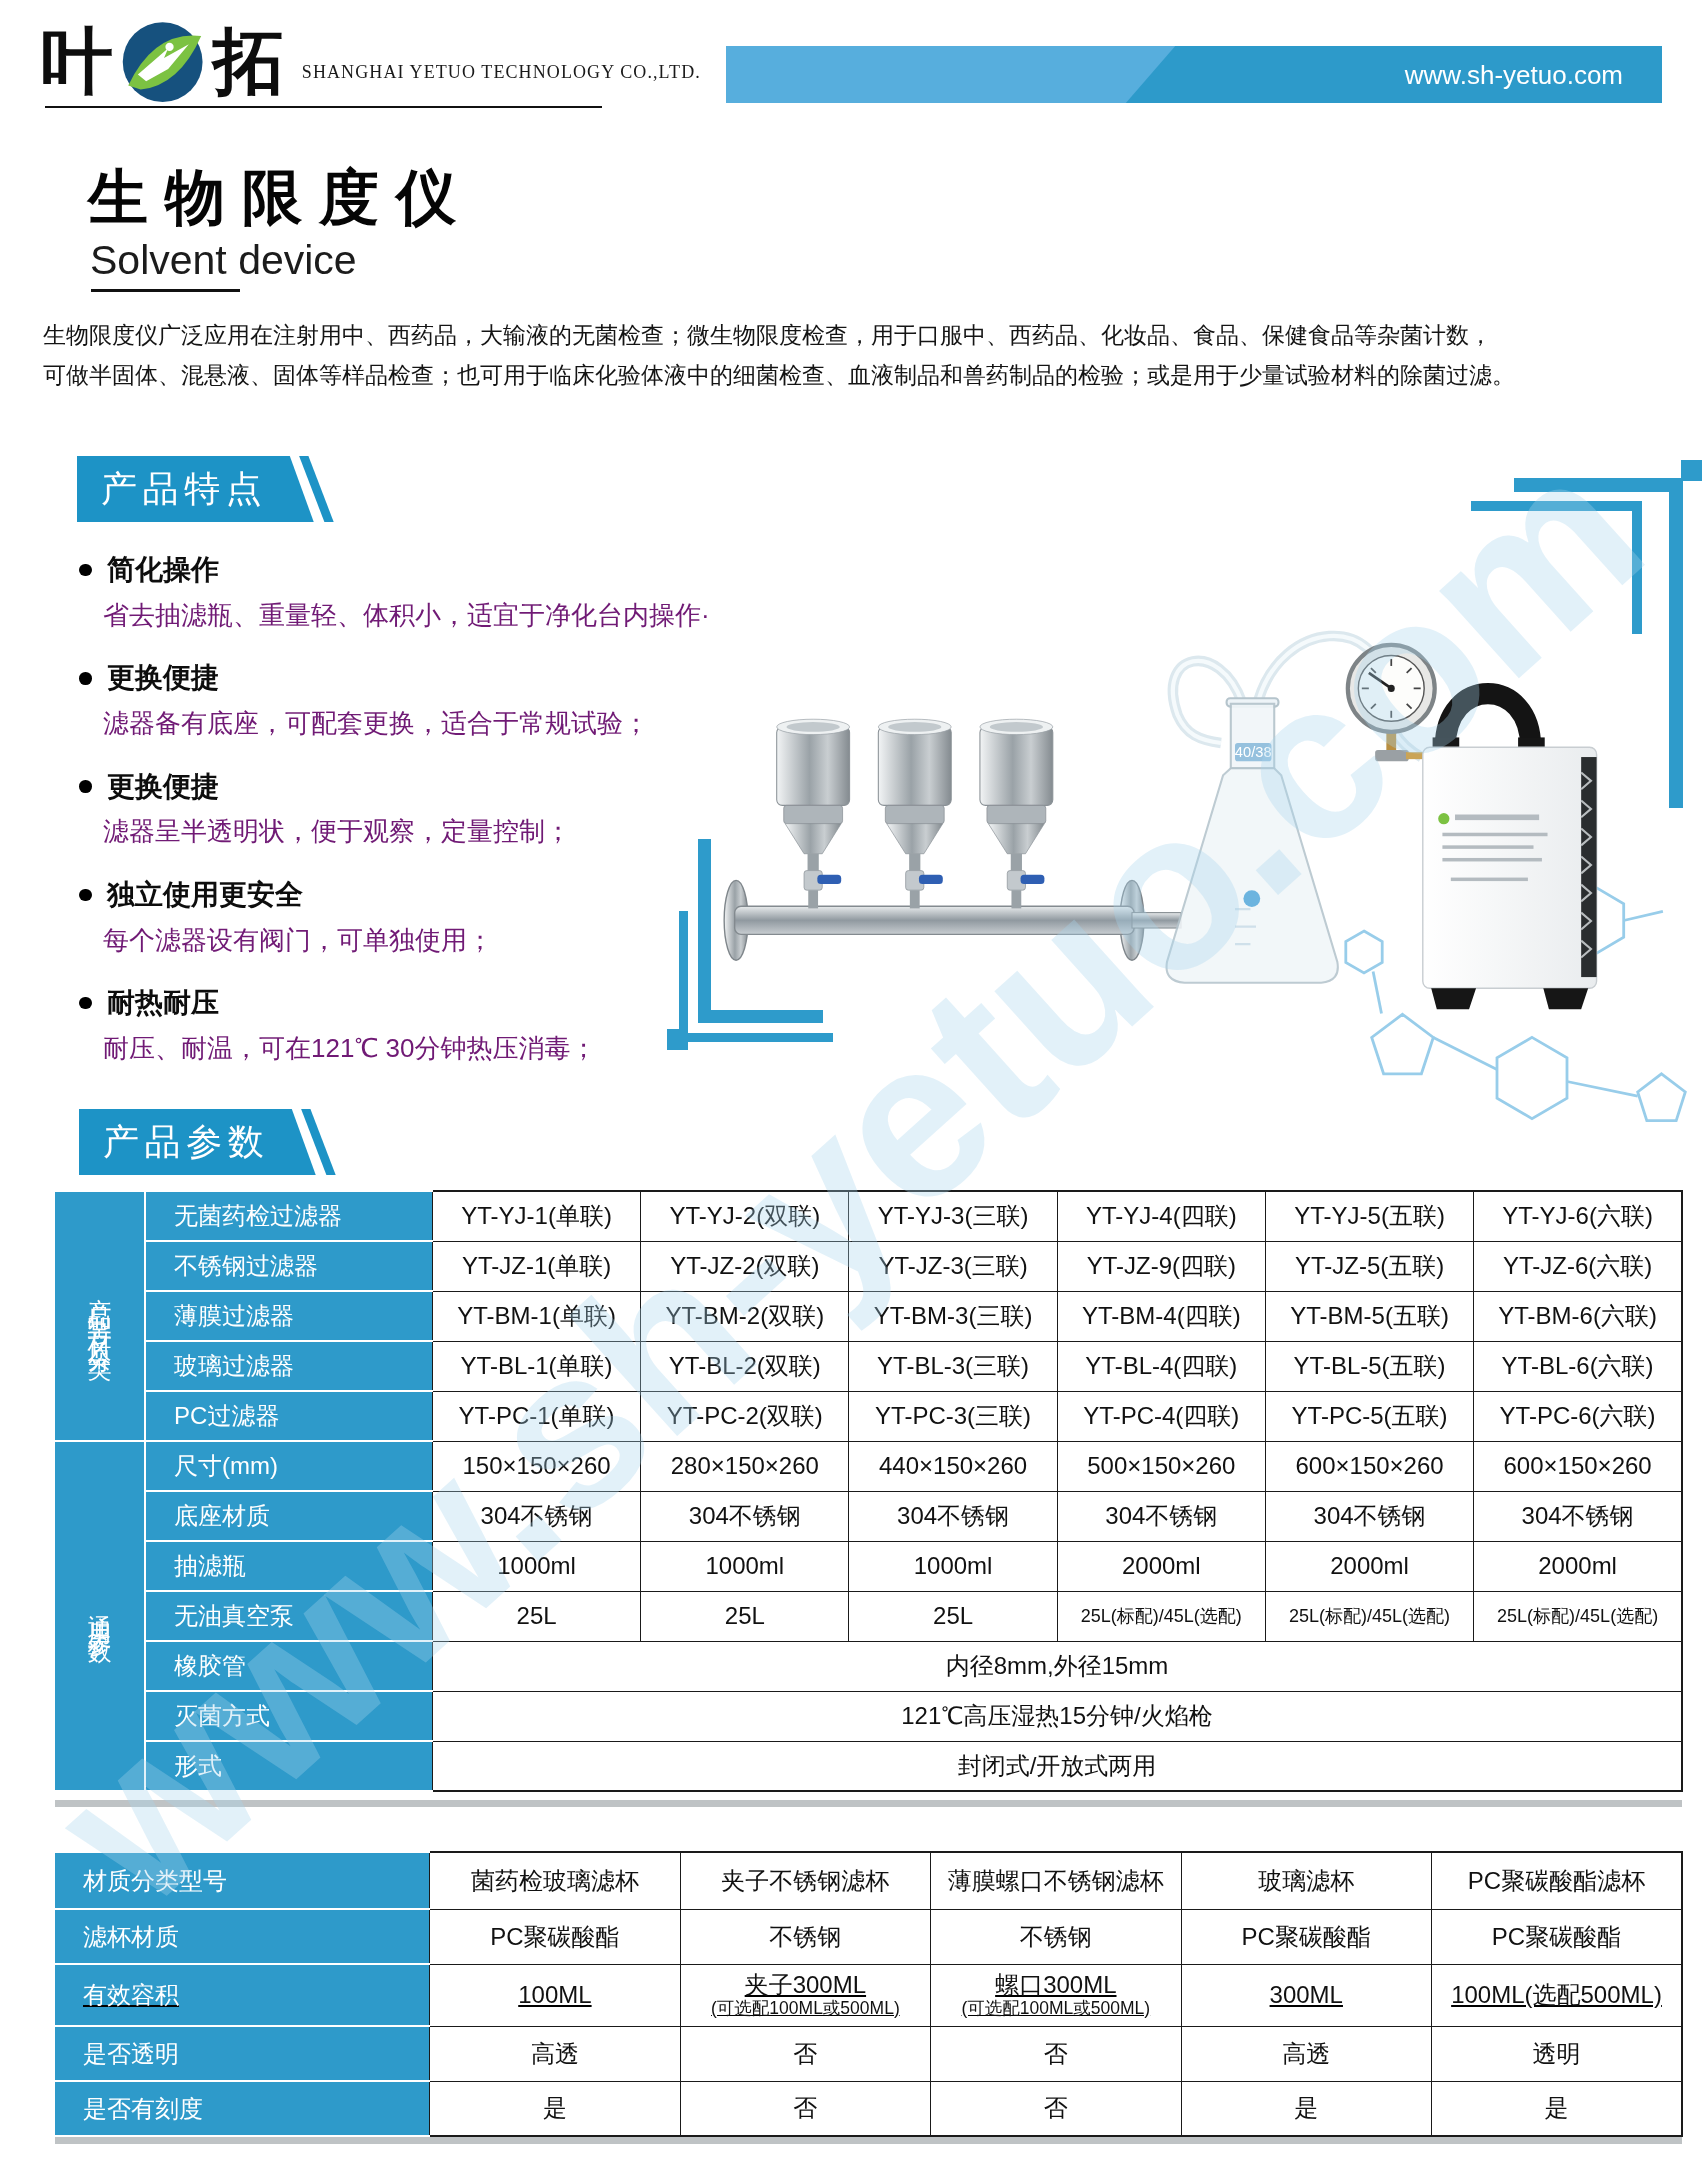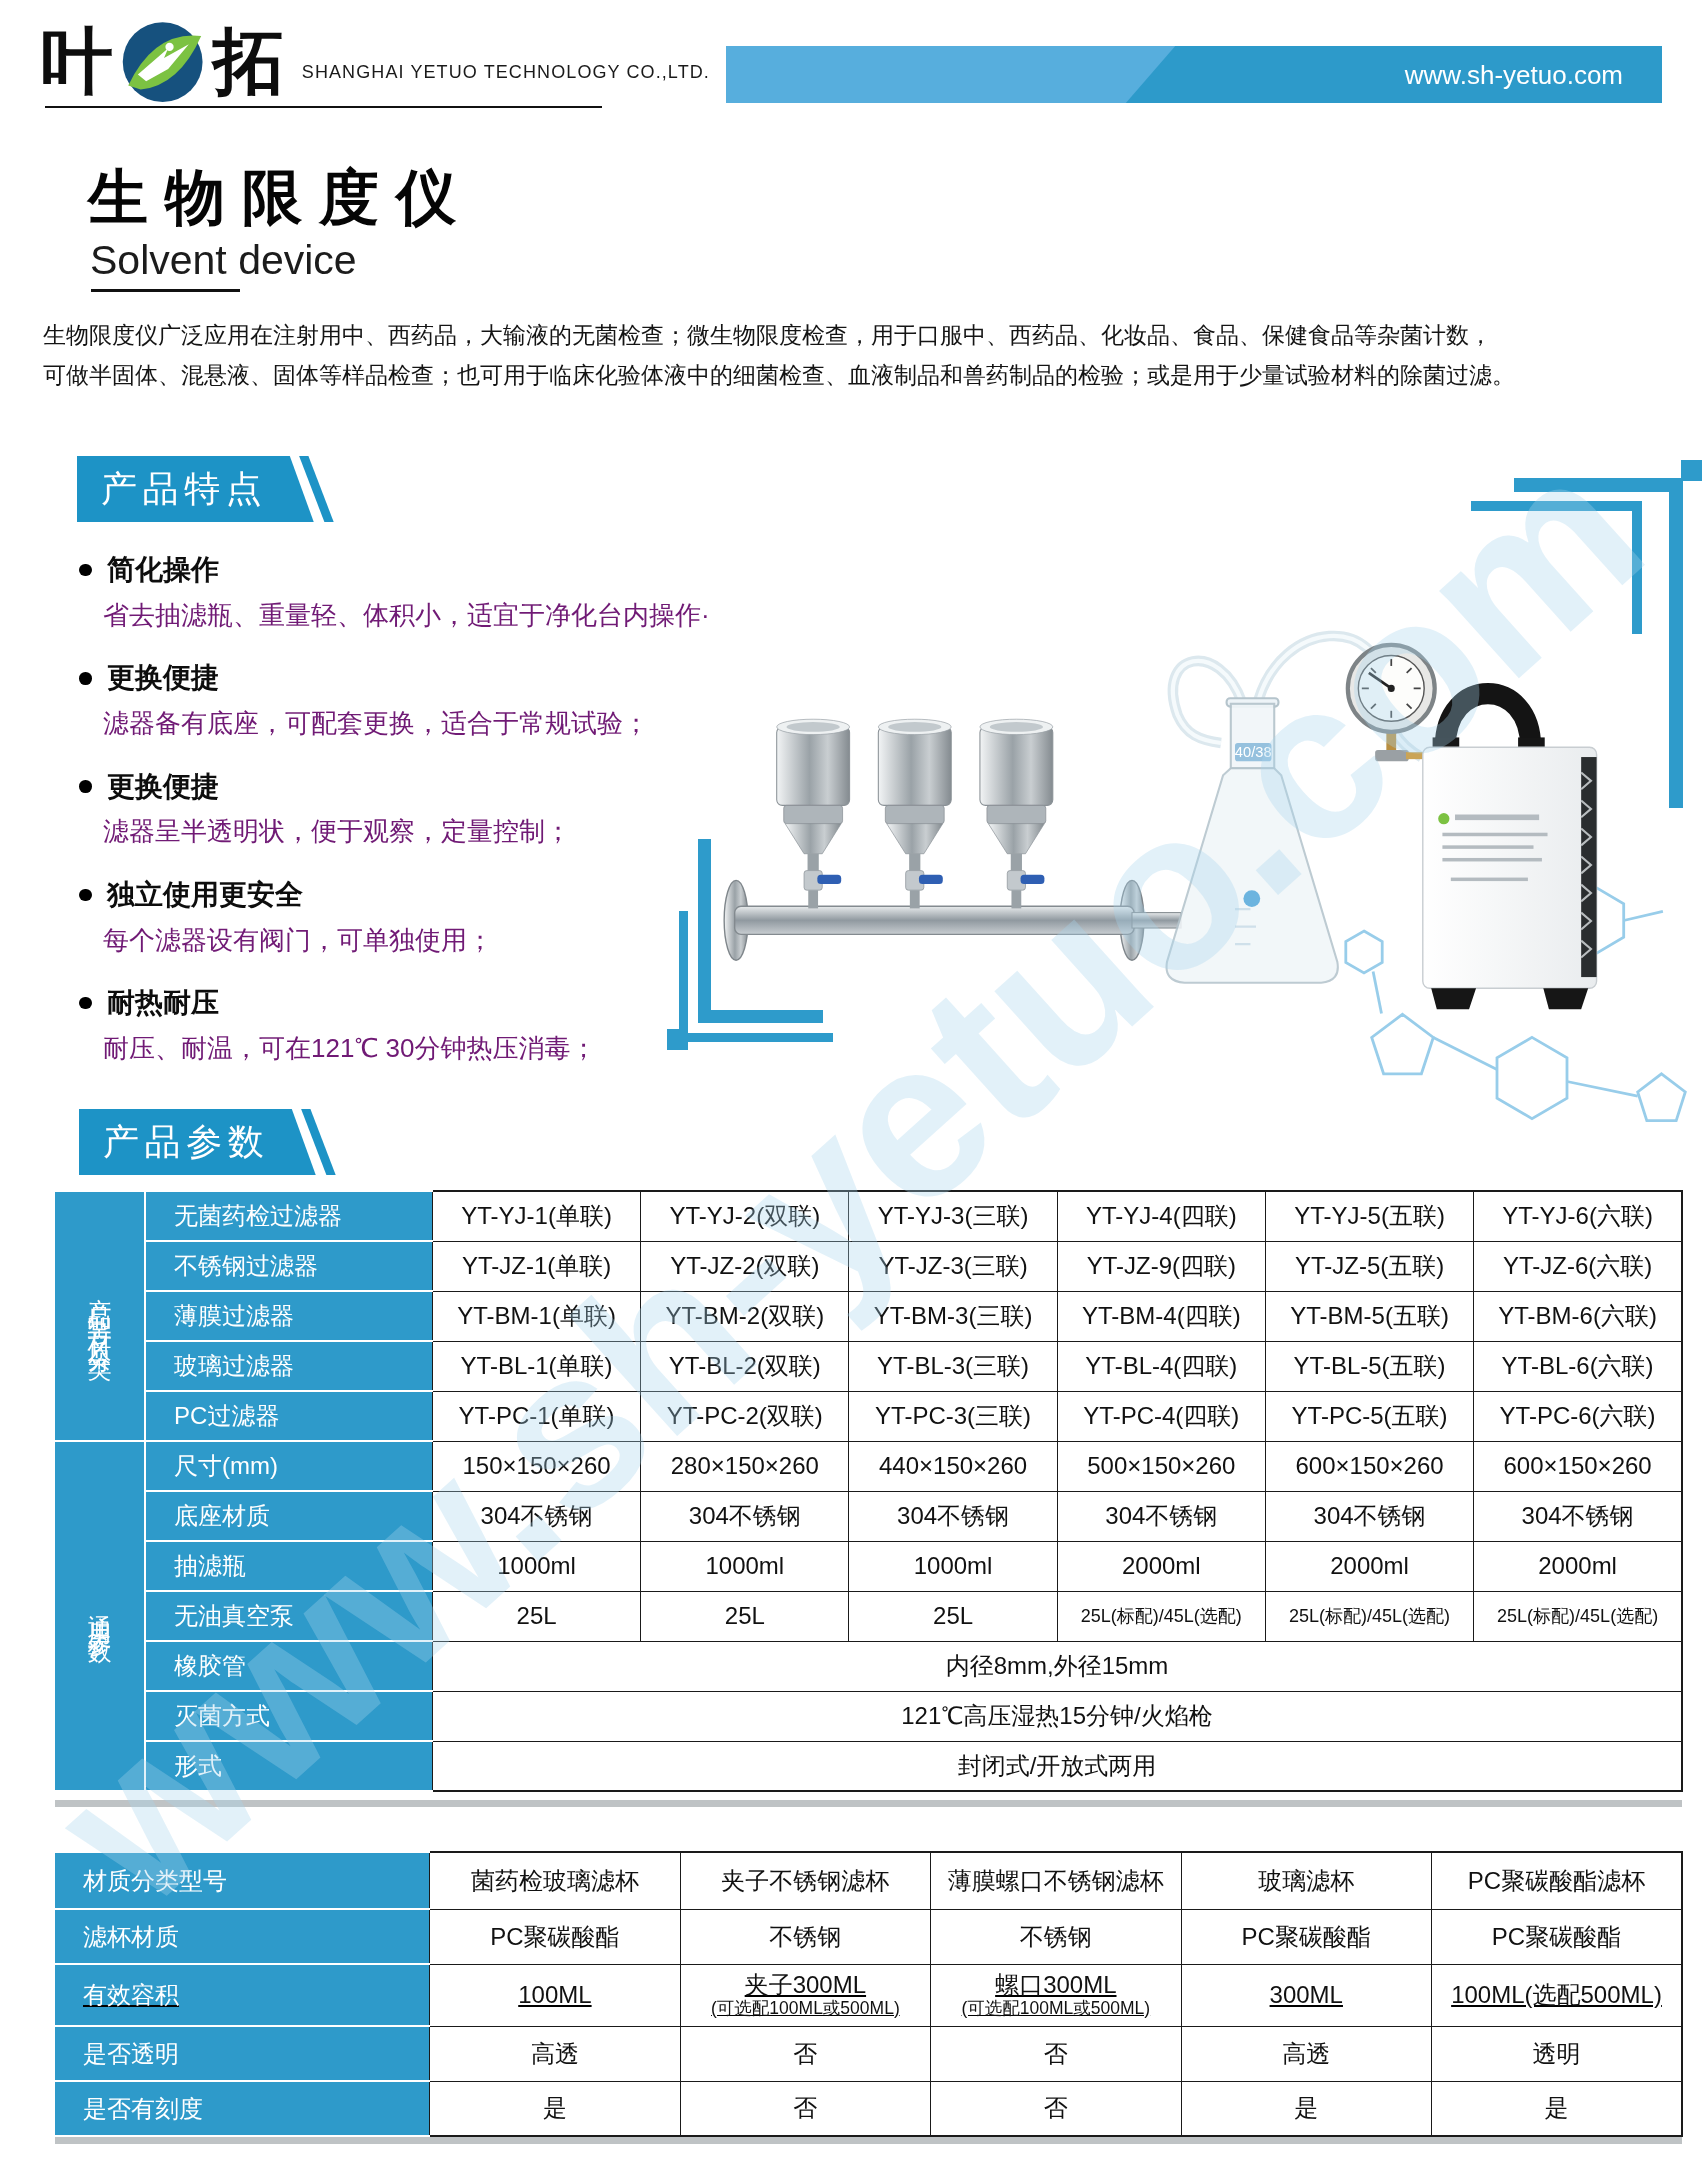--- a/index.html
+++ b/index.html
@@ -8,21 +8,21 @@
 
   
   .watermark{position:absolute;left:848px;top:1178px;transform:translate(-50%,-50%) rotate(-42deg);
     font-size:224px;font-weight:bold;color:rgba(167,212,238,0.33);white-space:nowrap;z-index:6;pointer-events:none;}
 
   
   .logo{position:absolute;left:41px;top:18px;display:flex;align-items:center;gap:7px;z-index:2;}
   .logo-char{font-family:"Liberation Serif", serif;font-weight:900;font-size:72px;color:#0d0d0d;line-height:1;}
   .logo-names{margin-left:9.8px;}
   .logo-cn{font-size:39px;font-weight:bold;color:#111;letter-spacing:2.1px;line-height:1.1;}
-  .logo-en{font-size:18px;color:#1a1a1a;letter-spacing:1.1px;margin-top:20px;}
+  .logo-en{font-size:18px;color:#1a1a1a;letter-spacing:1.1px;margin-top:20px;font-family:Liberation Serif, serif;}
   .logo-rule{position:absolute;left:45px;top:106px;width:557px;height:2.1px;background:#111;z-index:2;}
   .topbar{position:absolute;left:726px;top:46px;width:936px;height:57px;background:#2d9aca;z-index:2;}
   .topbar-light{position:absolute;left:0;top:0;height:100%;width:48%;background:#57aedd;
     clip-path:polygon(0 0,100% 0,89% 100%,0 100%);}
   .site{position:absolute;right:39px;top:50%;transform:translateY(-50%);color:#fff;font-size:26px;}
 
   
   .title-cn{position:absolute;left:88px;top:158px;font-size:60px;font-weight:800;letter-spacing:17px;color:#050505;z-index:2;}
   .title-en{position:absolute;left:90px;top:237px;font-size:41px;color:#1c1c1c;z-index:2;}
   .hr-small{position:absolute;left:91px;top:289px;width:149px;height:2.8px;background:#111;z-index:2;}

